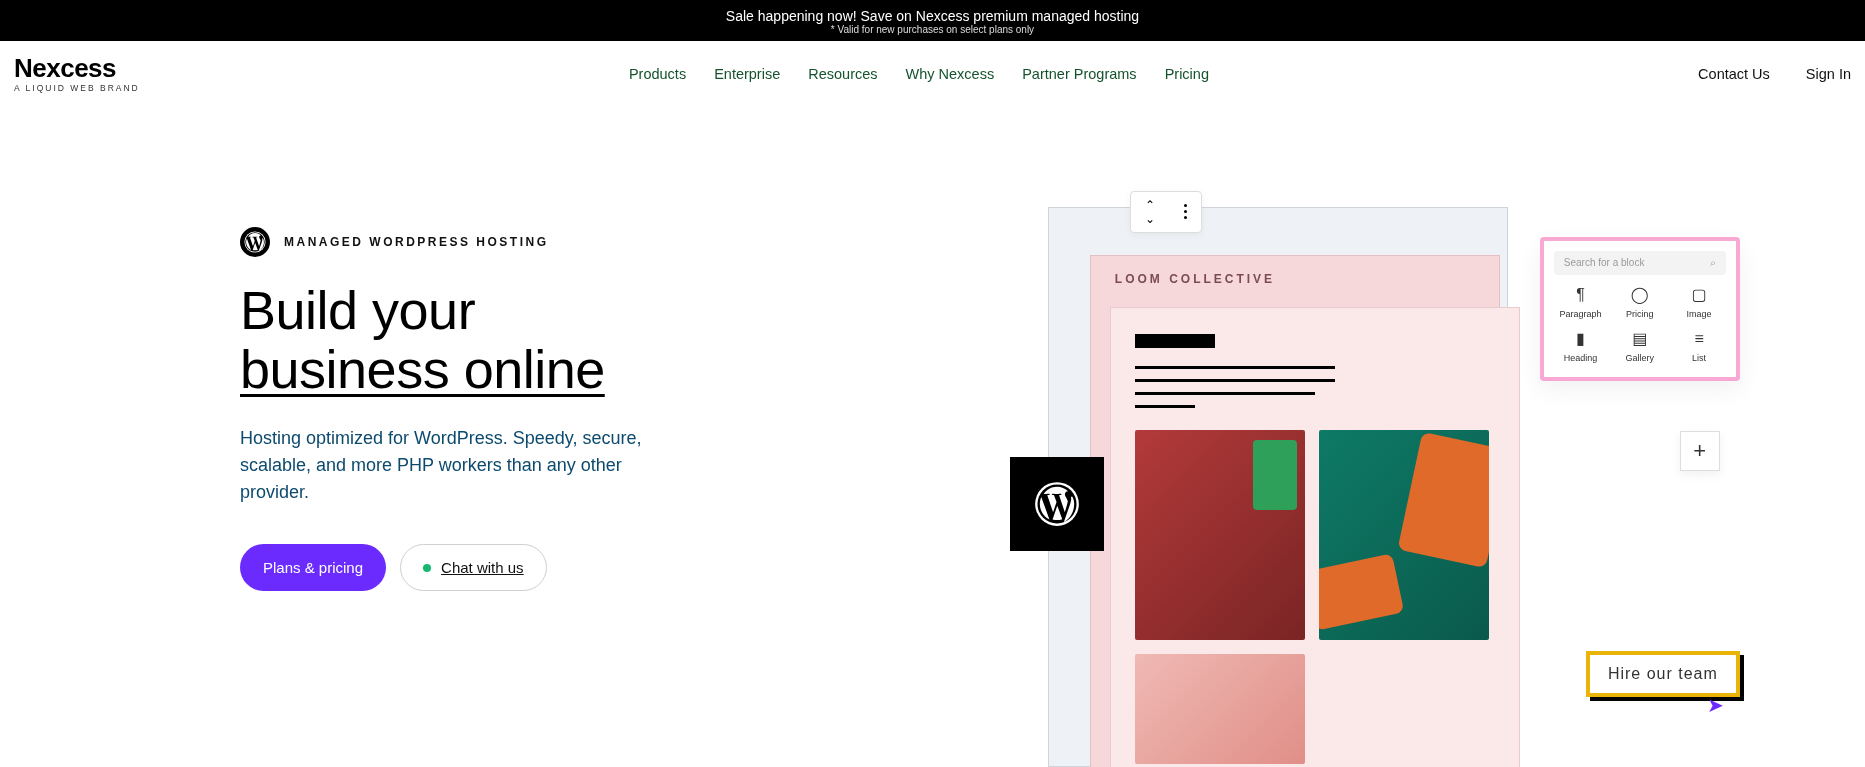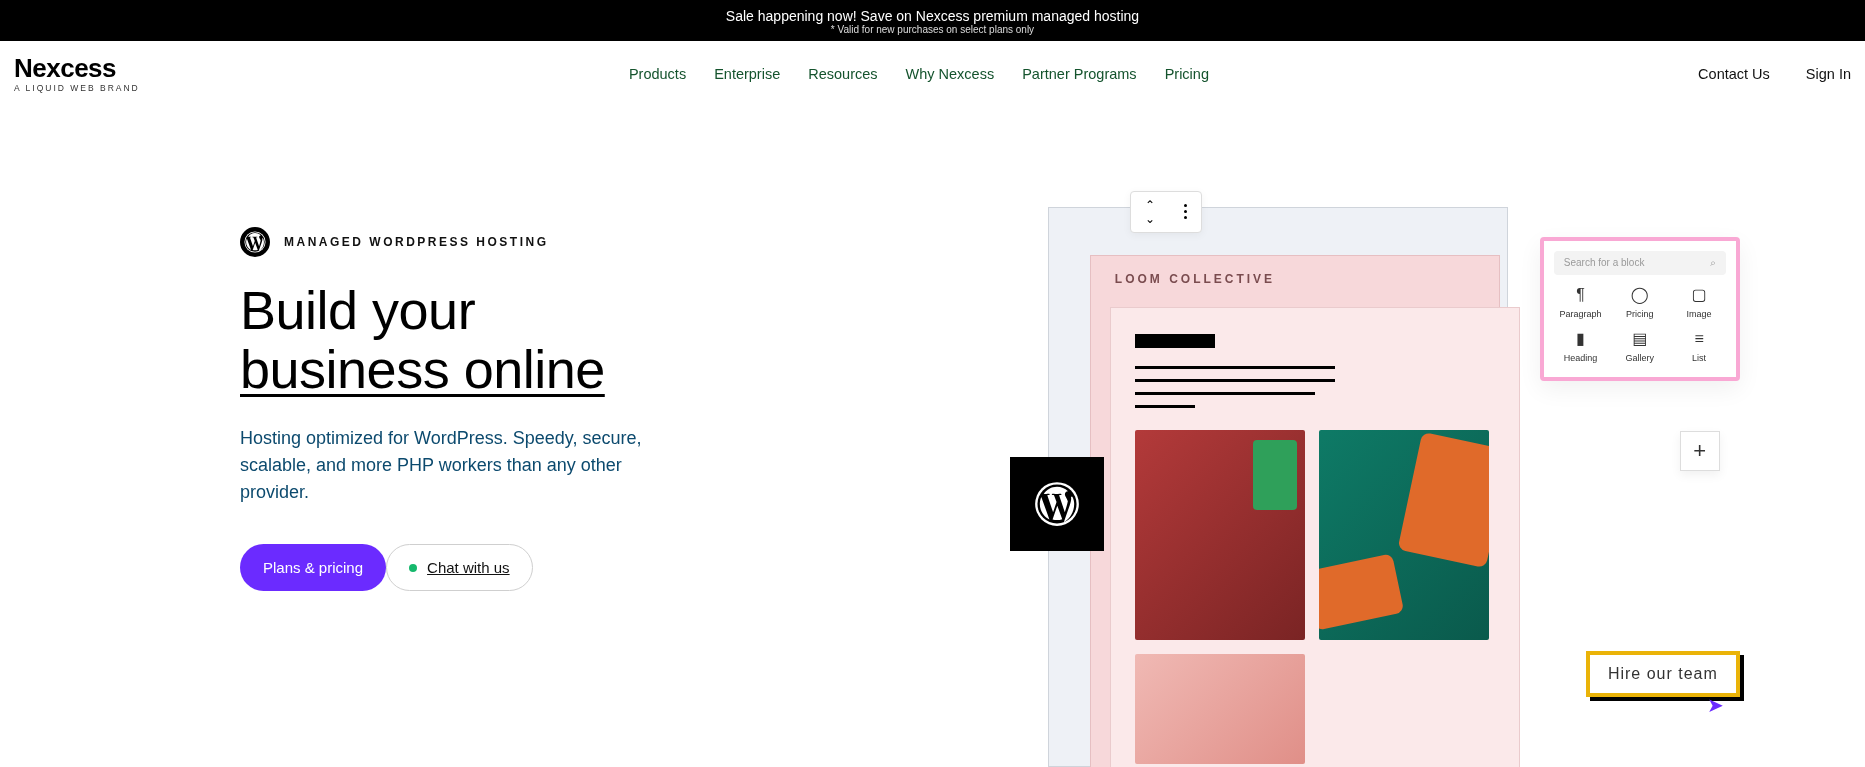--- a/index.html
+++ b/index.html
@@ -29,21 +29,21 @@
   .eyebrow { display:flex; align-items:center; gap:14px; margin-bottom:24px; }
   .wp-circle { width:30px; height:30px; border-radius:50%; background:#000; color:#fff; display:flex; align-items:center; justify-content:center; font-weight:700; font-family: Georgia, serif; font-size:18px; border:2px solid #000; }
   .wp-circle svg { width:30px; height:30px; }
   .eyebrow-text { font-size:12px; letter-spacing:2.5px; font-weight:600; color:#111; }
 
   h1 { font-size:54px; font-weight:500; line-height:1.1; letter-spacing:-0.5px; }
   h1 .underline { text-decoration: underline; text-underline-offset:6px; text-decoration-thickness:3px; }
 
   .subhead { font-size:18px; color:#0c4a6e; margin-top:26px; max-width:420px; line-height:1.5; }
 
-  .cta-row { display:flex; margin-top:38px; }
+  .cta-row { display:flex; gap:14px; margin-top:38px; }
   .btn { border-radius:999px; padding:14px 22px; font-size:15px; font-weight:500; display:inline-flex; align-items:center; gap:10px; cursor:pointer; border:1px solid transparent; }
   .btn-primary { background:#6b2bff; color:#fff; }
   .btn-outline { background:#fff; color:#111; border-color:#cfcfcf;text-decoration:underline; }
   .dot-green { width:8px; height:8px; border-radius:50%; background:#15b86c; display:inline-block; }
 
   
   .stage { position:absolute; left:30px; top:30px; width:620px; height:620px; }
   .back-card { position:absolute; left:48px; top:30px; width:460px; height:560px; background:#eef1f6; border:1px solid #cfd4db; }
   .mid-card { position:absolute; left:90px; top:78px; width:410px; height:540px; background:#f7d8da; border:1px solid #e6bfc2; }
   .mid-header { position:absolute; top:16px; left:24px; font-size:12px; letter-spacing:3px; color:#7a4c4f; font-weight:600; }

